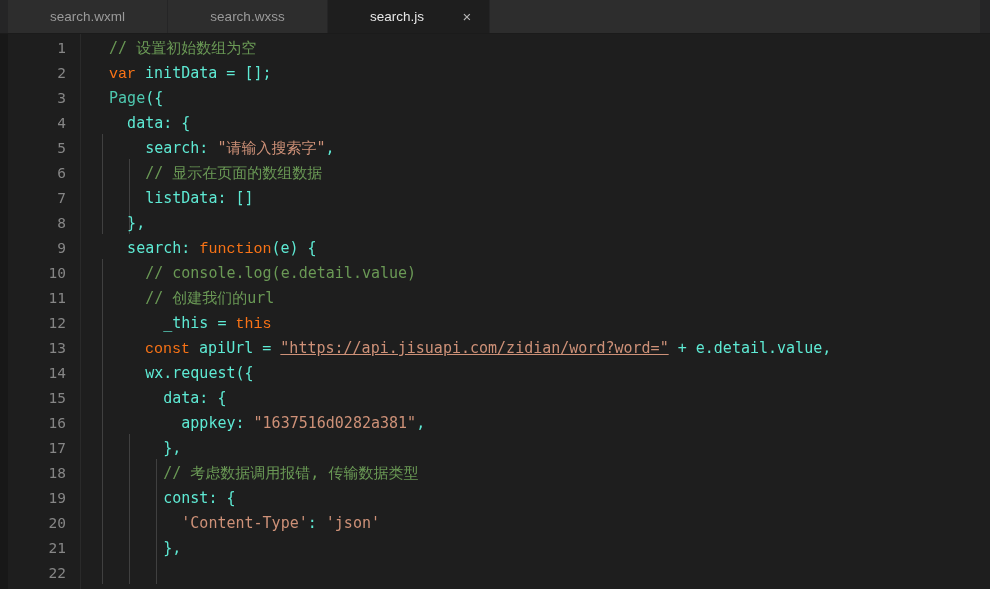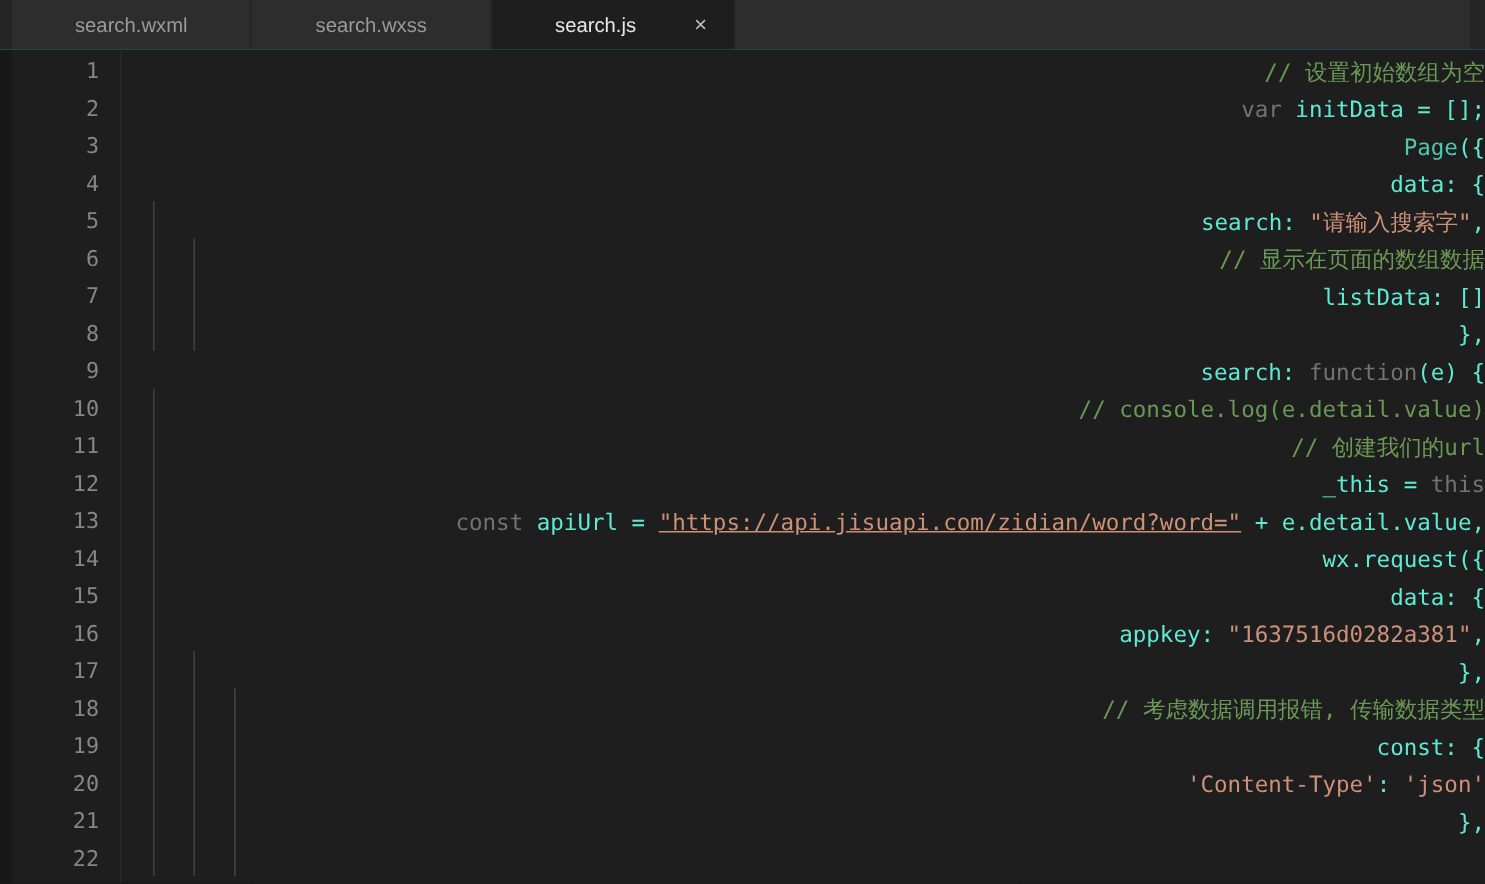--- a/index.html
+++ b/index.html
@@ -12,21 +12,21 @@
     height: 589px;
     position: relative;
     overflow: hidden;
     background: #1e1e1e;
     font-family: "DejaVu Sans Mono", monospace;
   }
 
   
   .tabbar {
     height: 34px;
-    background: #0ea5e9;
+    background: #6d28d9;
     display: flex;
     align-items: stretch;
     position: relative;
     border-bottom: 1px solid #1b1b1b;
     box-sizing: border-box;
   }
   .tabbar-left-edge {
     width: 8px;
     background: #252526;
     flex: 0 0 8px;
@@ -121,21 +121,20 @@
   .code-area {
     flex: 1 1 auto;
     position: relative;
     overflow: hidden;
     background: #1e1e1e;
   }
   .code-rows {
     padding-top: 2px;
     position: relative;
     z-index: 2;
-    text-align: right;
   }
   .line {
     height: 25px;
     line-height: 25px;
     white-space: pre;
     font-family: "DejaVu Sans Mono", monospace;
     font-size: 15px;
     color: #d4d4d4;
     padding-left: 10px;
     box-sizing: border-box;
@@ -148,21 +147,21 @@
     pointer-events: none;
   }
   .guide {
     position: absolute;
     width: 1px;
     background: #404040;
   }
 
   
   .t-com  { color: #6a9955; }
-  .t-key  { color: #737373; }
+  .t-key  { color: #f97316; font-family: Liberation Mono, monospace; }
   .t-fn   { color: #4ec9b0; }
   .t-str  { color: #ce9178; }
   .t-plain{ color: #5eead4; }
   .t-link { color: #ce9178; text-decoration: underline; text-decoration-color: #ce9178; }
 </style>
 </head>
 <body>
 
 <div id="app">
 

